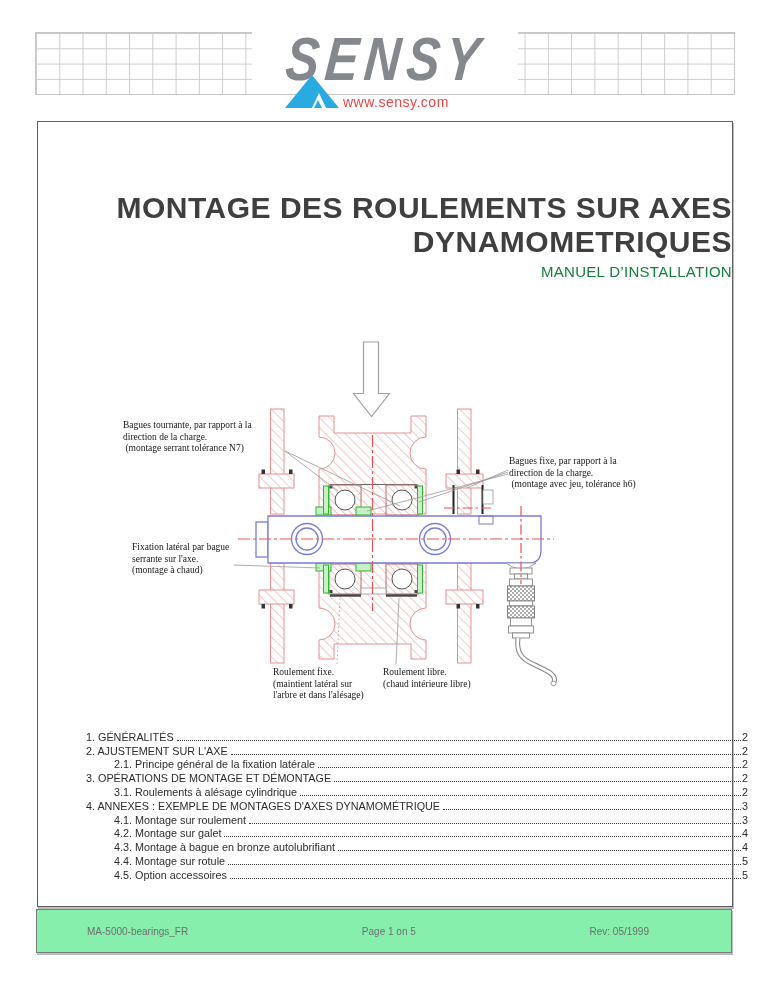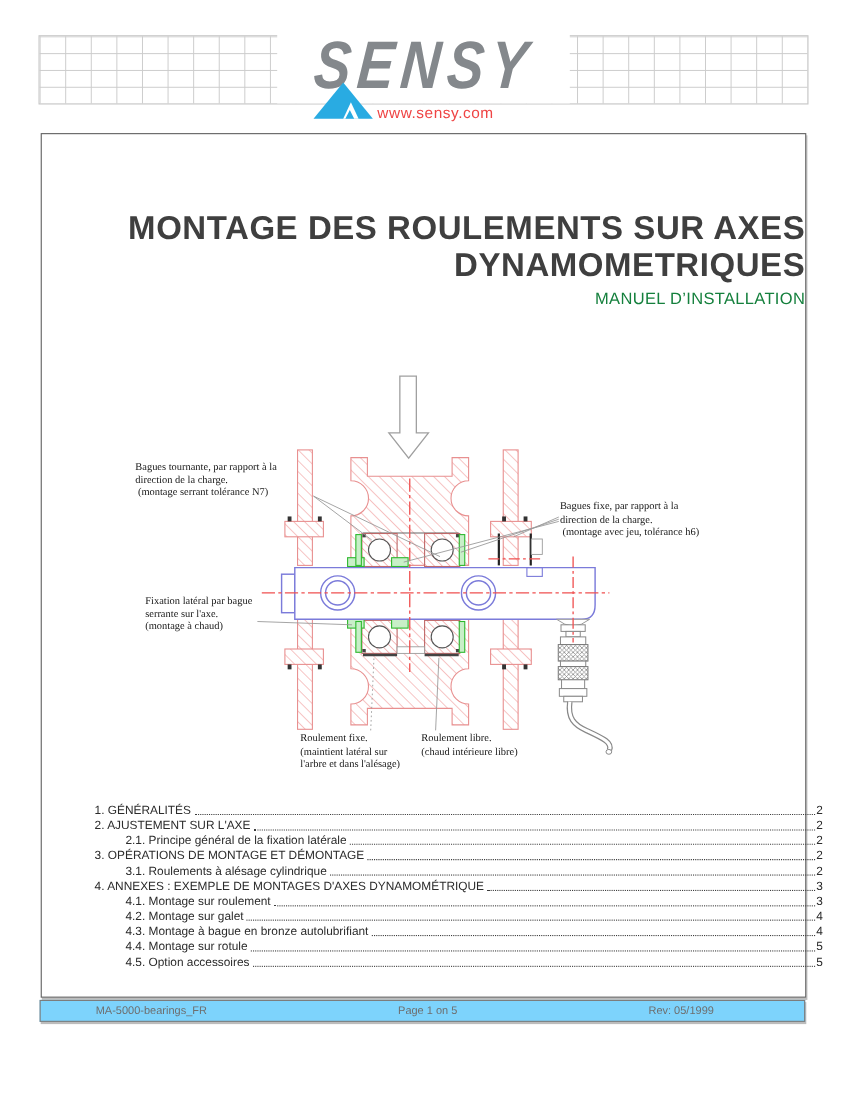--- a/index.html
+++ b/index.html
@@ -34,21 +34,21 @@
 
   
   .toc{position:absolute;left:20px;top:607px;width:662px;font-size:10.8px;color:#2b2b2b;margin-left:28px;}
   .toc-row{display:flex;align-items:flex-end;height:13.8px;}
   .toc-row.indent{padding-left:28px;}
   .toc-label{white-space:nowrap;}
   .toc-dots{flex:1;border-bottom:1.4px dotted #3c3c3c;margin:0 1px 2px 3px;min-width:8px;}
   .toc-page{white-space:nowrap;}
 
   
-  .footer-bar{position:absolute;left:36px;top:909px;width:696px;height:20px;background:#7dd3fc;
+  .footer-bar{position:absolute;left:36px;top:909px;width:696px;height:44px;background:#86efac;
     border:1px solid #7c7c7c;box-shadow:1px 2px 0 #bcbcbc;
     display:flex;align-items:center;justify-content:space-between;
     padding:0 82px 0 50px;box-sizing:border-box;
     font-size:10px;color:#6e6e6e;}
 </style>
 </head>
 <body>
 
 <div id="page">
 

